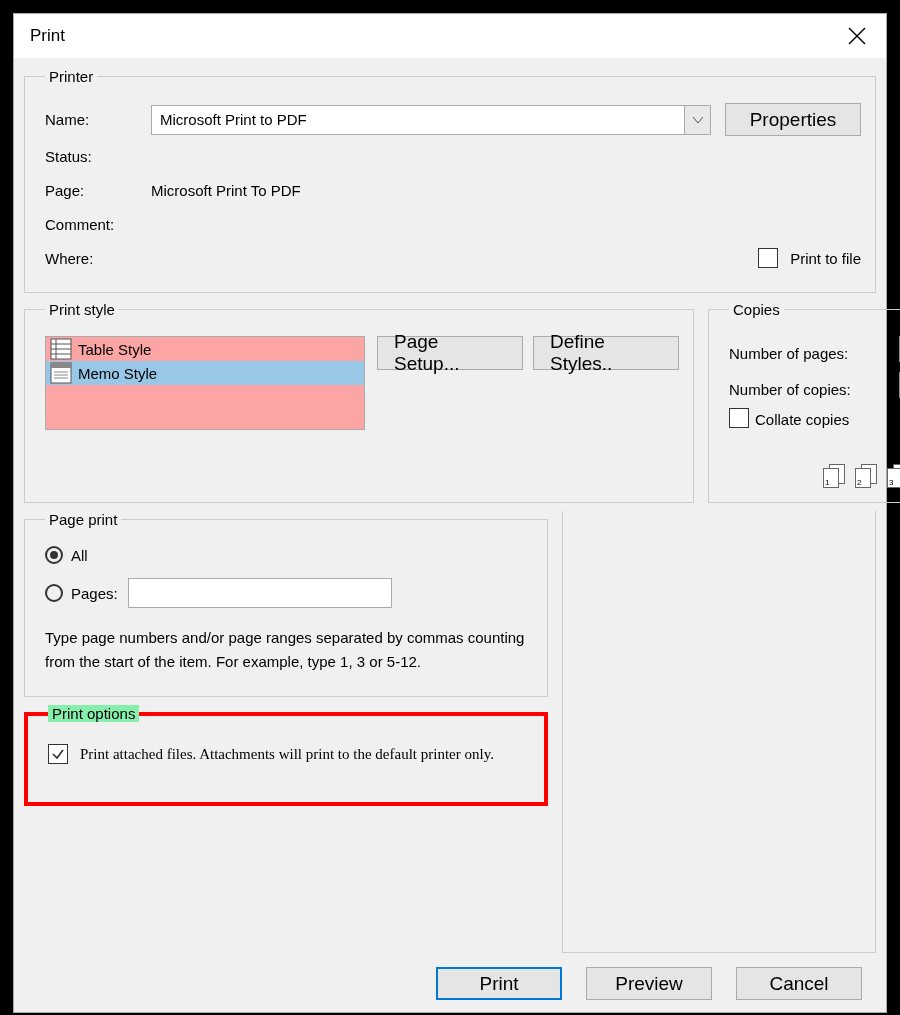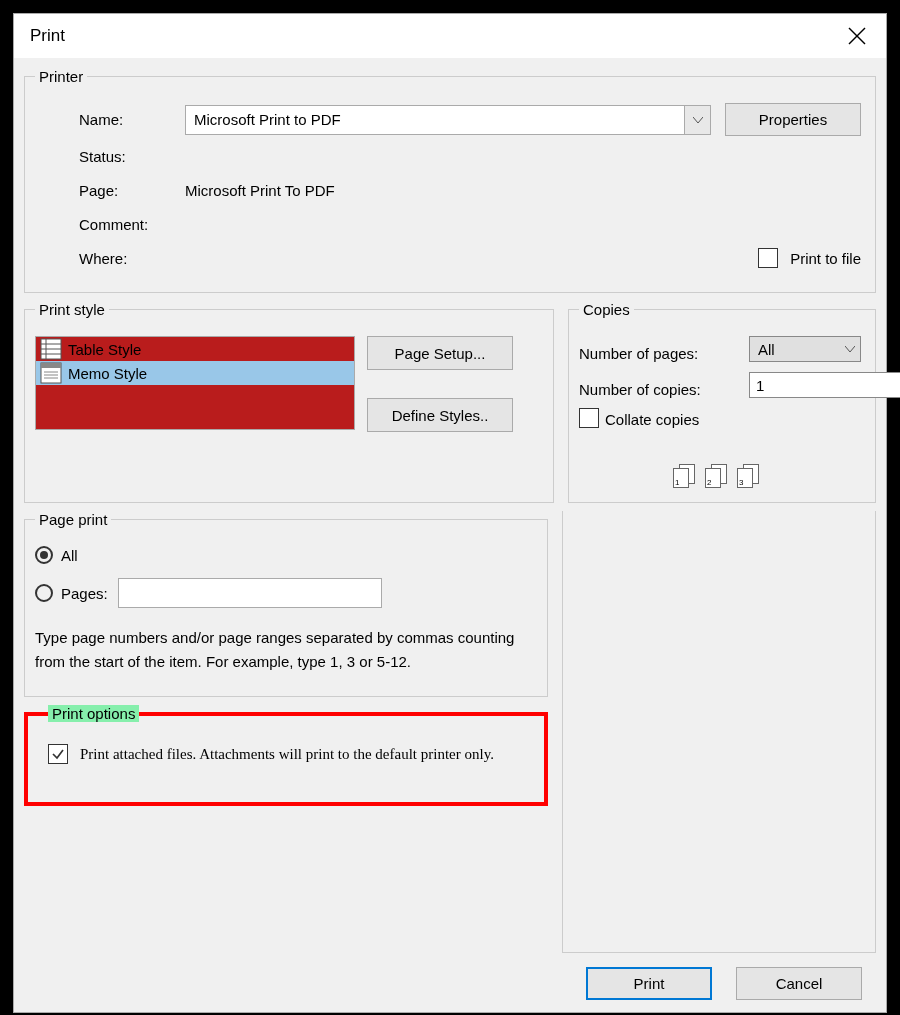--- a/index.html
+++ b/index.html
@@ -38,32 +38,32 @@
     .body {
       flex: 1;
       background: #f0f0f0;
       padding: 10px 10px 6px 10px;
       display: flex;
       flex-direction: column;
     }
     fieldset {
       border: 1px solid #ccc;
       margin: 0;
-      padding: 18px 14px 14px 10px;
+      padding: 18px 14px 14px 20px;
       position: relative;
     }
     legend {
       padding: 0 4px;
       font-size: 15px;
     }
     .printer-group {
       margin-bottom: 8px;
     }
     .row { display: flex; align-items: center; margin-bottom: 6px; min-height: 28px; }
-    .lab { width: 106px; margin-left: 44px; }
+    .lab { width: 106px; }
     .printer-select {
       flex: 1;
       display: flex;
       align-items: center;
       border: 1px solid #aaa;
       background: #fff;
       height: 30px;
     }
     .printer-select .val {
       flex: 1;
@@ -83,21 +83,21 @@
     }
     .btn {
       background: #e5e5e5;
       border: 1px solid #aaa;
       height: 33px;
       padding: 0 16px;
       display: inline-flex;
       align-items: center;
       justify-content: center;
       cursor: default;
-      font-size: 15px;
+      font-size: 19px;
     }
     .btn.primary {
       border: 2px solid #0078d4;
     }
     .properties-btn { width: 136px; margin-left: 14px; }
     .printer-right {
       display: flex;
       justify-content: flex-end;
       align-items: center;
       gap: 6px;
@@ -125,42 +125,42 @@
     }
     .copies-group {
       flex: 1;
     }
     .ps-inner {
       display: flex;
       gap: 12px;
     }
     .style-list {
       border: 1px solid #aaa;
-      background: #b91c1c;
+      background: #fca5a5;
       width: 320px;
       height: 94px;
       overflow: hidden;
     }
     .style-item {
       display: flex;
       align-items: center;
       height: 24px;
       padding: 0 4px;
       gap: 6px;
     }
     .style-item.selected {
       background: #99c7e8;
     }
     .style-icon {
       width: 22px; height: 22px;
     }
     .ps-btns {
       display: flex;
-      flex-direction: column;
-      gap: 28px;
+      flex-direction: row;
+      gap: 10px;
     }
     .ps-btns .btn { width: 146px; height: 34px; }
     .copies-grid .crow {
       display: flex;
       align-items: flex-end;
       margin-bottom: 10px;
     }
     .copies-grid .clab { width: 170px; }
     .num-select {
       display: flex;
@@ -440,17 +440,18 @@
             <span class="attach-text">Print attached files.  Attachments will print to the default printer only.</span>
           </div>
         </fieldset>
       </div>
       <div style="width:14px;"></div>
       <div class="bottom-right-filler"></div>
     </div>
 
     <div class="action-row">
       <div class="btn primary">Print</div>
+      <div class="btn">Preview</div>
       <div class="btn">Cancel</div>
     </div>
 
   </div>
 </div>
 
 </body></html>

